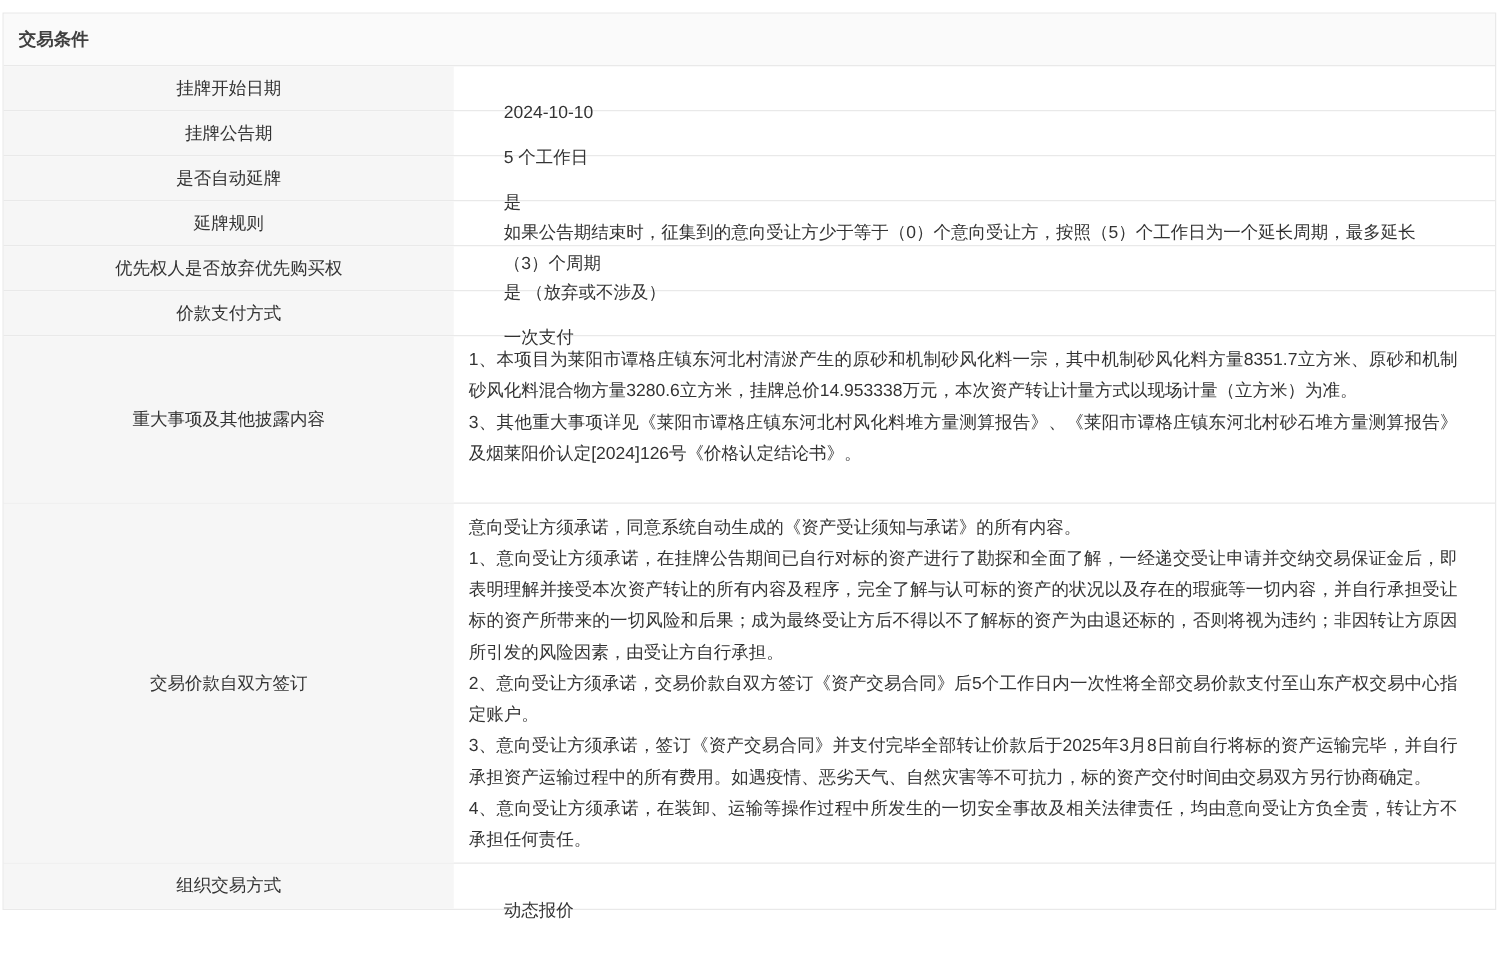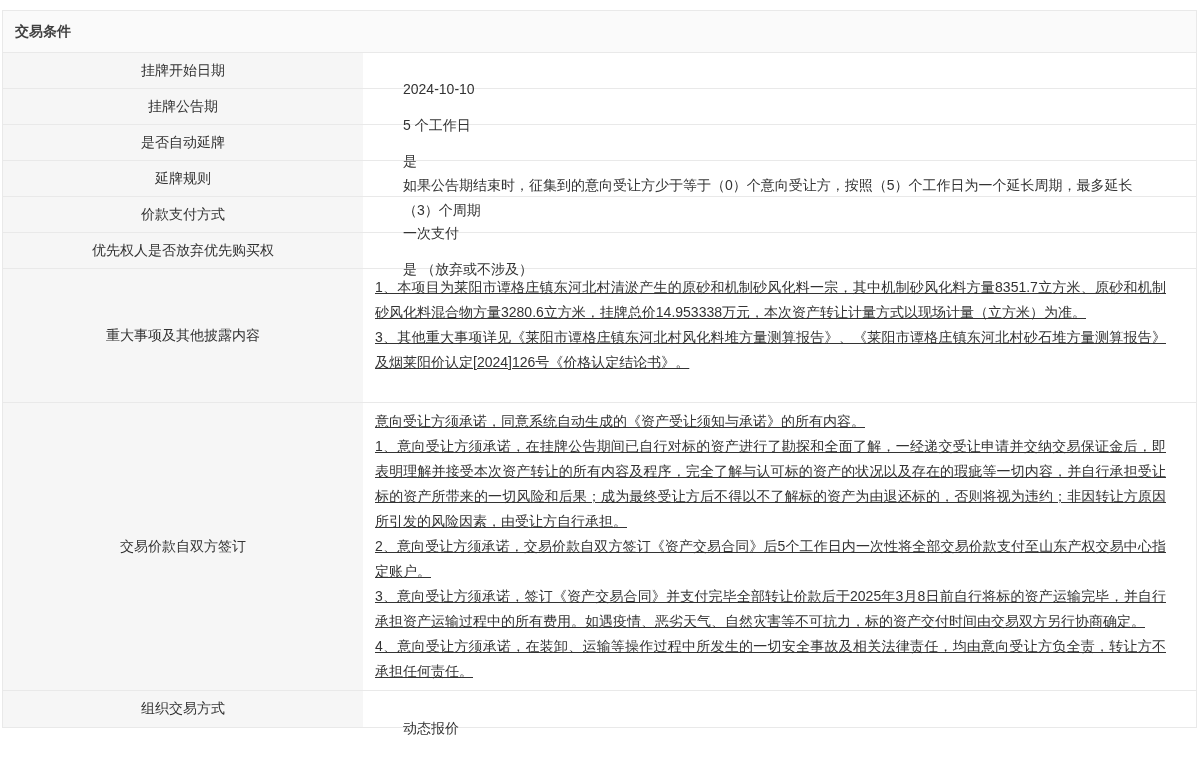--- a/index.html
+++ b/index.html
@@ -45,21 +45,20 @@
   .cell-value{
     flex:1 1 auto;
     display:flex;align-items:center;
     padding:0 30px 0 12px;
     color:#333;
     box-sizing:border-box;
   }
   .cell-value.multi{
     display:block;
     padding:6px 30px 6px 12px;
-    text-decoration:underline;
   }
   .cell-value.multi p{
     margin:0;
     line-height:25px;
     text-align:justify;
   }
   .cell-value .val{line-height:25px;margin-top:38px;}
 </style>
 </head>
 <body>
@@ -94,30 +93,30 @@
   </div>
 
   <div class="row single">
     <div class="cell-label">延牌规则</div>
     <div class="cell-value">
       <span class="val">如果公告期结束时，征集到的意向受让方少于等于（0）个意向受让方，按照（5）个工作日为一个延长周期，最多延长（3）个周期</span>
     </div>
   </div>
 
   <div class="row single">
-    <div class="cell-label">价款支付方式</div>
+    <div class="cell-label">优先权人是否放弃优先购买权</div>
     <div class="cell-value">
-      <span class="val">一次支付</span>
+      <span class="val">是 （放弃或不涉及）</span>
     </div>
   </div>
 
   <div class="row single">
-    <div class="cell-label">优先权人是否放弃优先购买权</div>
+    <div class="cell-label">价款支付方式</div>
     <div class="cell-value">
-      <span class="val">是 （放弃或不涉及）</span>
+      <span class="val">一次支付</span>
     </div>
   </div>
 
   <div class="row tall-major">
     <div class="cell-label">重大事项及其他披露内容</div>
     <div class="cell-value multi">
       <p>1、本项目为莱阳市谭格庄镇东河北村清淤产生的原砂和机制砂风化料一宗，其中机制砂风化料方量8351.7立方米、原砂和机制砂风化料混合物方量3280.6立方米，挂牌总价14.953338万元，本次资产转让计量方式以现场计量（立方米）为准。</p>
       <p>3、其他重大事项详见《莱阳市谭格庄镇东河北村风化料堆方量测算报告》、《莱阳市谭格庄镇东河北村砂石堆方量测算报告》及烟莱阳价认定[2024]126号《价格认定结论书》。</p>
     </div>
   </div>

